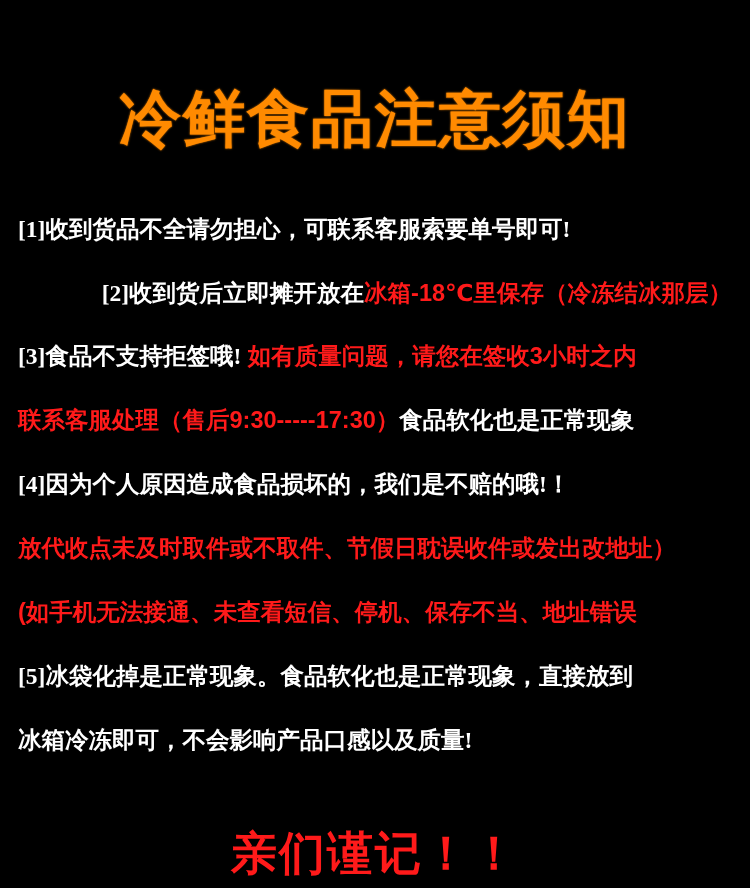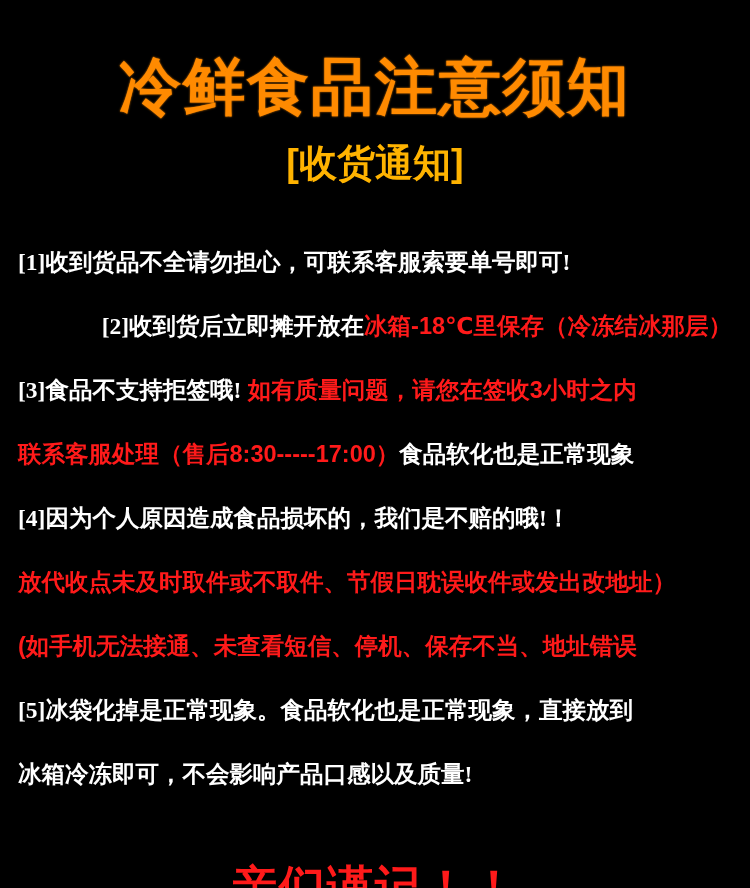--- a/index.html
+++ b/index.html
@@ -22,21 +22,21 @@
     box-sizing: border-box;
   }
 
   .title-main {
     text-align: center;
     font-size: 62px;
     font-weight: bold;
     color: #ff8a00;
     letter-spacing: 2px;
     margin: 0;
-    padding-top: 54px;
+    padding-top: 86px;
     line-height: 1.05;
     text-shadow: 0 0 2px #ff8a00;
   }
   .title-sub {
     text-align: center;
     font-size: 38px;
     font-weight: bold;
     color: #ffb300;
     margin: 0;
     padding-top: 24px;
@@ -82,38 +82,37 @@
     letter-spacing: 2px;
   }
 </style>
 </head>
 <body>
 
 <div class="poster">
 
   <h1 class="title-main">冷鲜食品注意须知</h1>
 
-  <h2 class="title-sub">[收货通知]</h2>
 
   <div class="body-block">
 
     <p class="line">
       <span class="white">[1]收到货品不全请勿担心，可联系客服索要单号即可!</span>
     </p>
 
     <p class="line l2">
       <span class="white">[2]收到货后立即摊开放在</span><span class="red">冰箱-18℃里保存（冷冻结冰那层）</span>
     </p>
 
     <p class="line l3">
       <span class="white">[3]食品不支持拒签哦!</span><span class="red"> 如有质量问题，请您在签收3小时之内</span>
     </p>
 
     <p class="line l3b">
-      <span class="red">联系客服处理（售后8:30-----17:00）</span><span class="white">食品软化也是正常现象</span>
+      <span class="red">联系客服处理（售后9:30-----17:30）</span><span class="white">食品软化也是正常现象</span>
     </p>
 
     <p class="line l4">
       <span class="white">[4]因为个人原因造成食品损坏的，我们是不赔的哦!！</span>
     </p>
 
     <p class="line l4c">
       <span class="red">放代收点未及时取件或不取件、节假日耽误收件或发出改地址）</span>
     </p>
 

